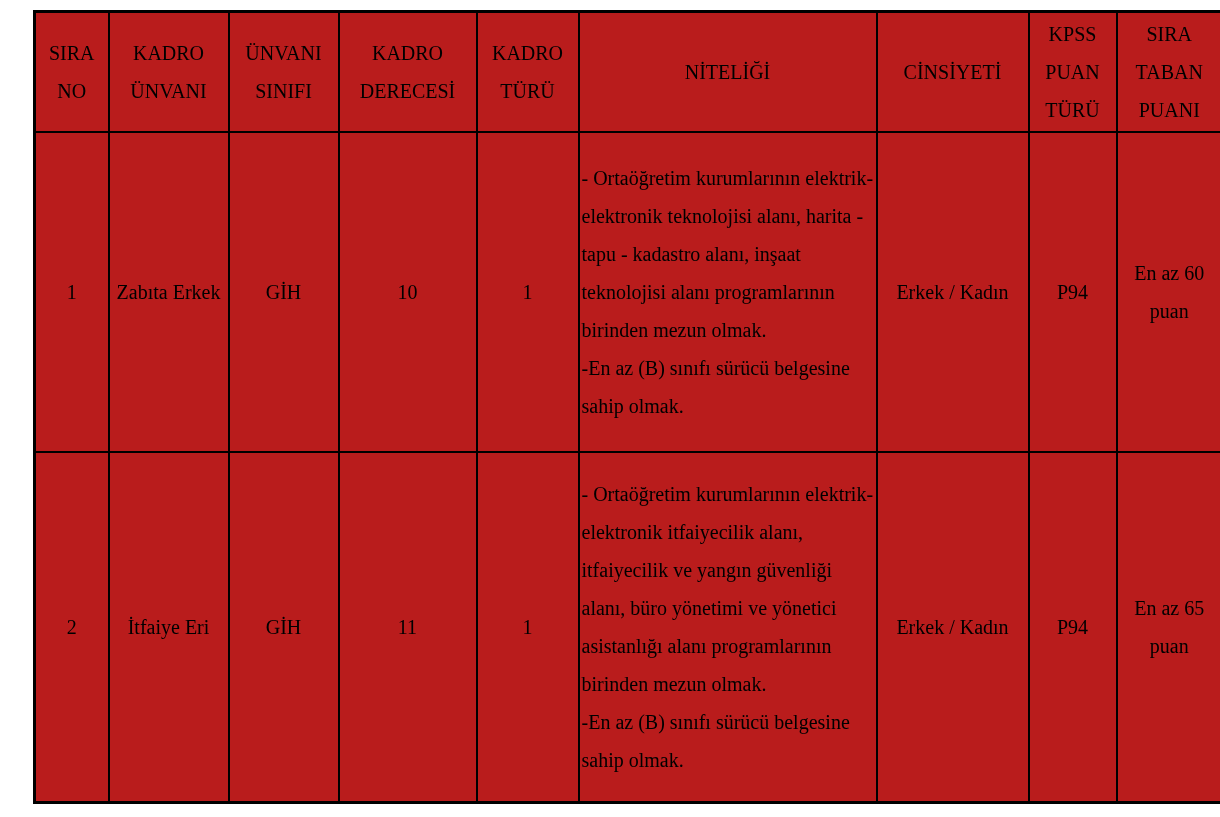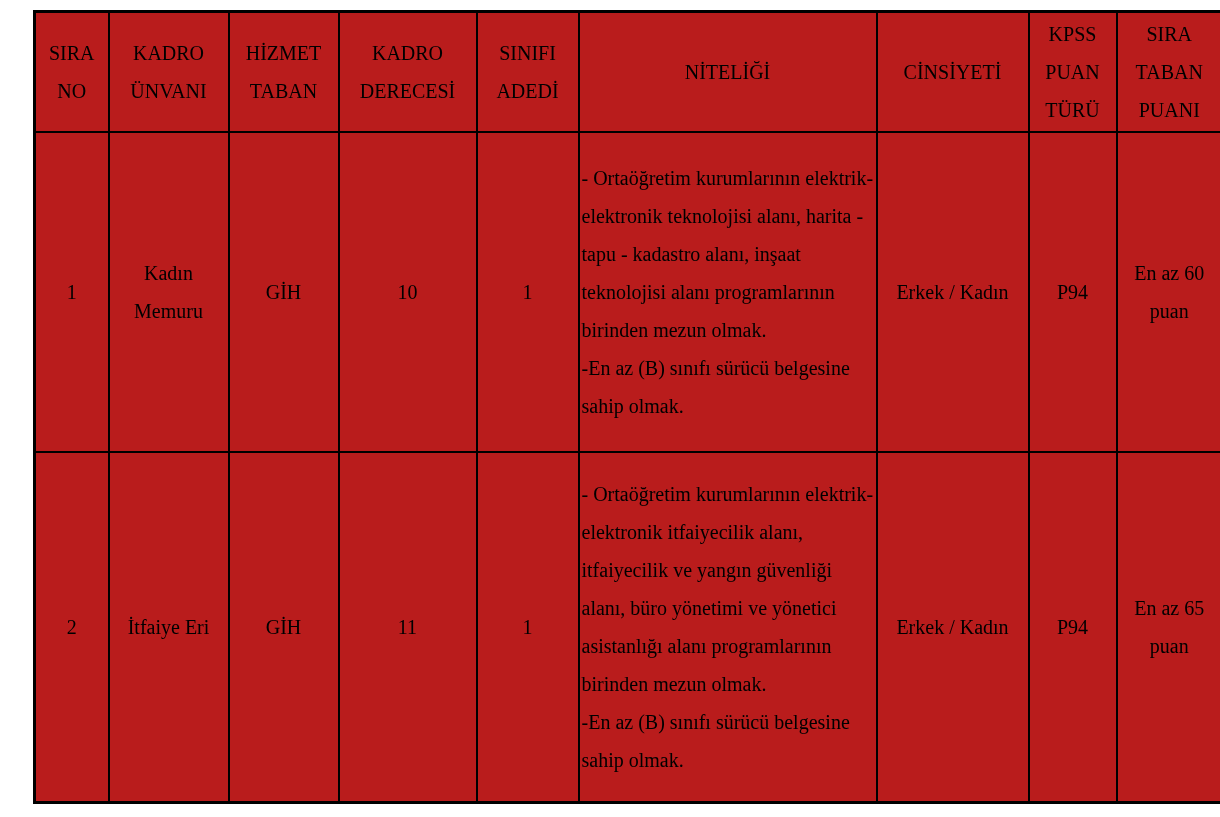--- a/index.html
+++ b/index.html
@@ -68,33 +68,33 @@
       <col style="width:102px">
       <col style="width:298px">
       <col style="width:152px">
       <col style="width:88px">
       <col style="width:106px">
     </colgroup>
     <thead>
       <tr class="header-row">
         <th>SIRA NO</th>
         <th>KADRO ÜNVANI</th>
-        <th>HİZMET TABAN</th>
+        <th>ÜNVANI SINIFI</th>
         <th>KADRO DERECESİ</th>
-        <th>SINIFI ADEDİ</th>
+        <th>KADRO TÜRÜ</th>
         <th>NİTELİĞİ</th>
         <th>CİNSİYETİ</th>
         <th>KPSS PUAN TÜRÜ</th>
         <th>SIRA TABAN PUANI</th>
       </tr>
     </thead>
     <tbody>
       <tr class="row-1">
         <td>1</td>
-        <td>Kadın Memuru</td>
+        <td>Zabıta Erkek</td>
         <td>GİH</td>
         <td>10</td>
         <td>1</td>
         <td class="qual-cell">
           <div class="qual-paragraph">- Ortaöğretim kurumlarının elektrik-elektronik teknolojisi alanı, harita - tapu - kadastro alanı, inşaat teknolojisi alanı programlarının birinden mezun olmak.</div>
           <div class="qual-paragraph">-En az (B) sınıfı sürücü belgesine sahip olmak.</div>
         </td>
         <td>Erkek / Kadın</td>
         <td>P94</td>
         <td>En az 60 puan</td>

